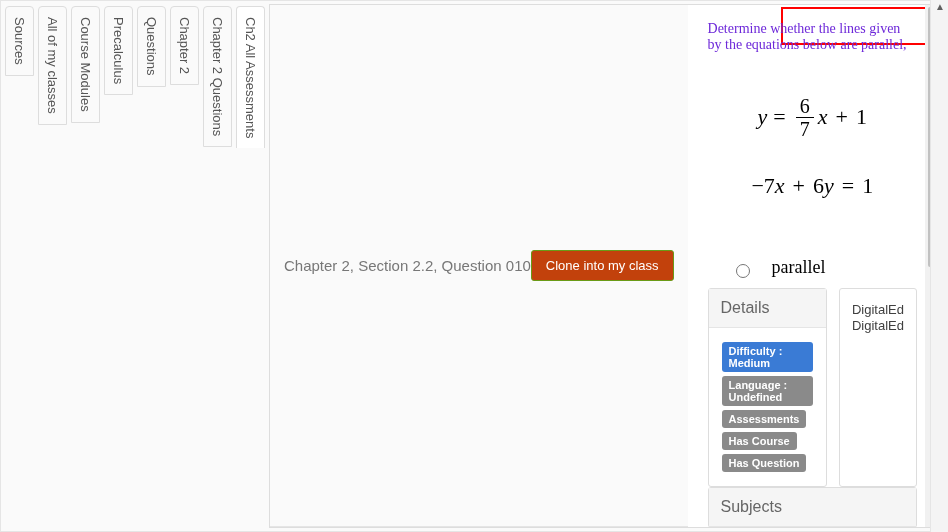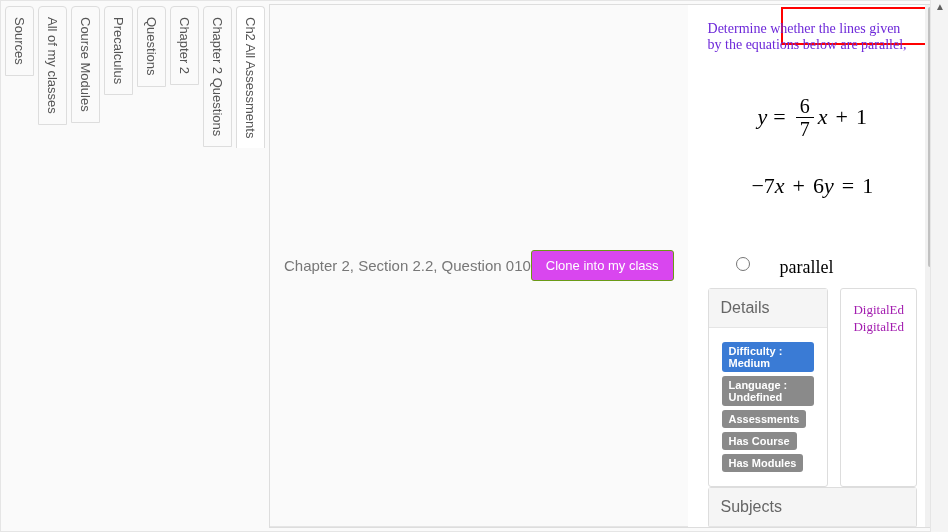--- a/index.html
+++ b/index.html
@@ -60,21 +60,21 @@
       align-items: center;
       padding: 8px 14px;
       border-bottom: 1px solid #e5e5e5;
       background: #fafafa;
     }
     .question-title {
       font-size: 15px;
       color: #777;
     }
     .clone-btn {
-      background: #d946ef;
+      background: #c2410c;
       color: #fff;
       border: 1px solid #6a9a16;
       border-radius: 3px;
       padding: 7px 14px;
       font-size: 13px;
       cursor: pointer;
     }
     .highlight-box {
       position: absolute;
       border: 2px solid #ff0000;
@@ -122,22 +122,22 @@
       border-bottom: 1.5px solid #000;
       padding: 0 4px;
       line-height: 1.1;
     }
     .frac .den {
       padding: 0 4px;
       line-height: 1.1;
     }
     .answer-option {
       display: flex;
-      align-items: flex-start;
-      gap: 30px;
+      align-items: flex-end;
+      gap: 22px;
       margin: 50px 0 10px 28px;
       font-family: Georgia, 'Times New Roman', serif;
       font-size: 18px;
     }
     .answer-option input[type="radio"] {
       width: 14px;
       height: 14px;
     }
     .panels-row {
       display: flex;
@@ -169,26 +169,25 @@
       font-weight: bold;
       padding: 3px 7px;
       border-radius: 3px;
       margin: 2px 1px;
     }
     .badge.blue {
       background: #3a7bd5;
     }
     .author-link {
       display: block;
-      color: #a21caf;
+      color: #404040;
       font-size: 13px;
       text-decoration: none;
       margin: 1px 0;
       cursor: pointer;
-      font-family: Liberation Serif, serif;
     }
     .subjects-panel {
       margin-top: 0;
       border: 1px solid #ddd;
       border-radius: 3px;
     }
     .scrollbar-right {
       position: absolute;
       right: 0;
       top: 0;
@@ -283,21 +282,21 @@
 
         <div class="panels-row">
           <div class="panel details-panel">
             <div class="panel-header">Details</div>
             <div class="panel-body">
               <span class="badge blue">Difficulty : Medium</span>
               <span class="badge">Language : Undefined</span>
               <span class="badge">Assessments</span>
               <br>
               <span class="badge">Has Course</span>
-              <span class="badge">Has Modules</span>
+              <span class="badge">Has Question</span>
             </div>
           </div>
           <div class="panel authors-panel">
             <div class="panel-body">
               <a class="author-link">DigitalEd</a>
               <a class="author-link">DigitalEd</a>
             </div>
           </div>
         </div>
 

